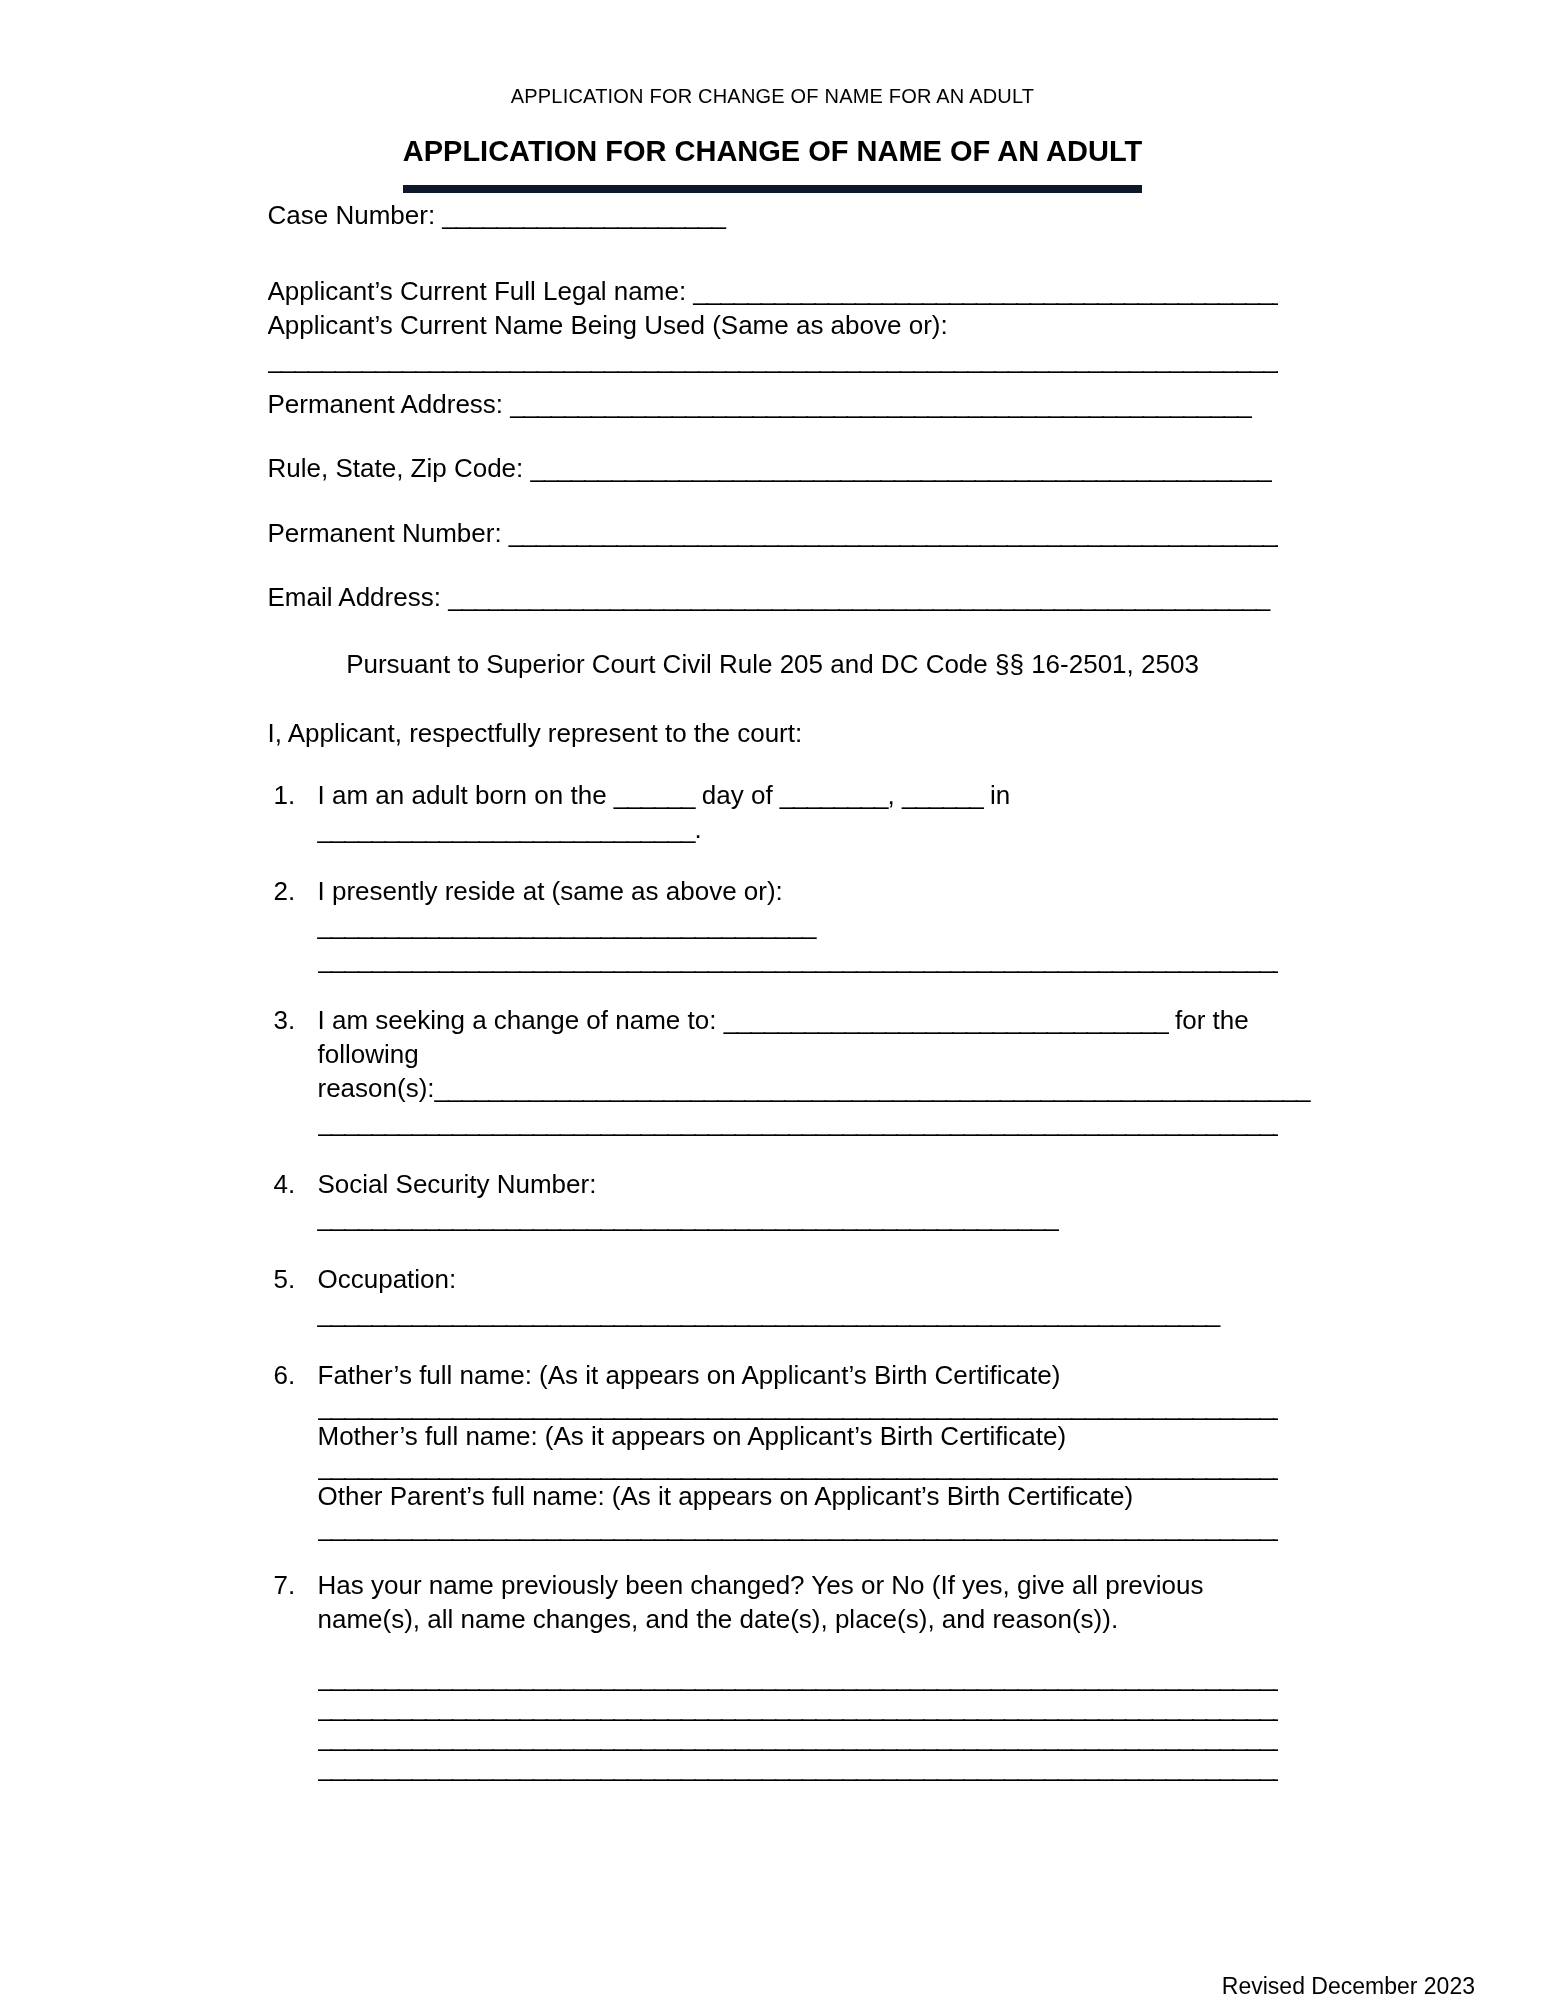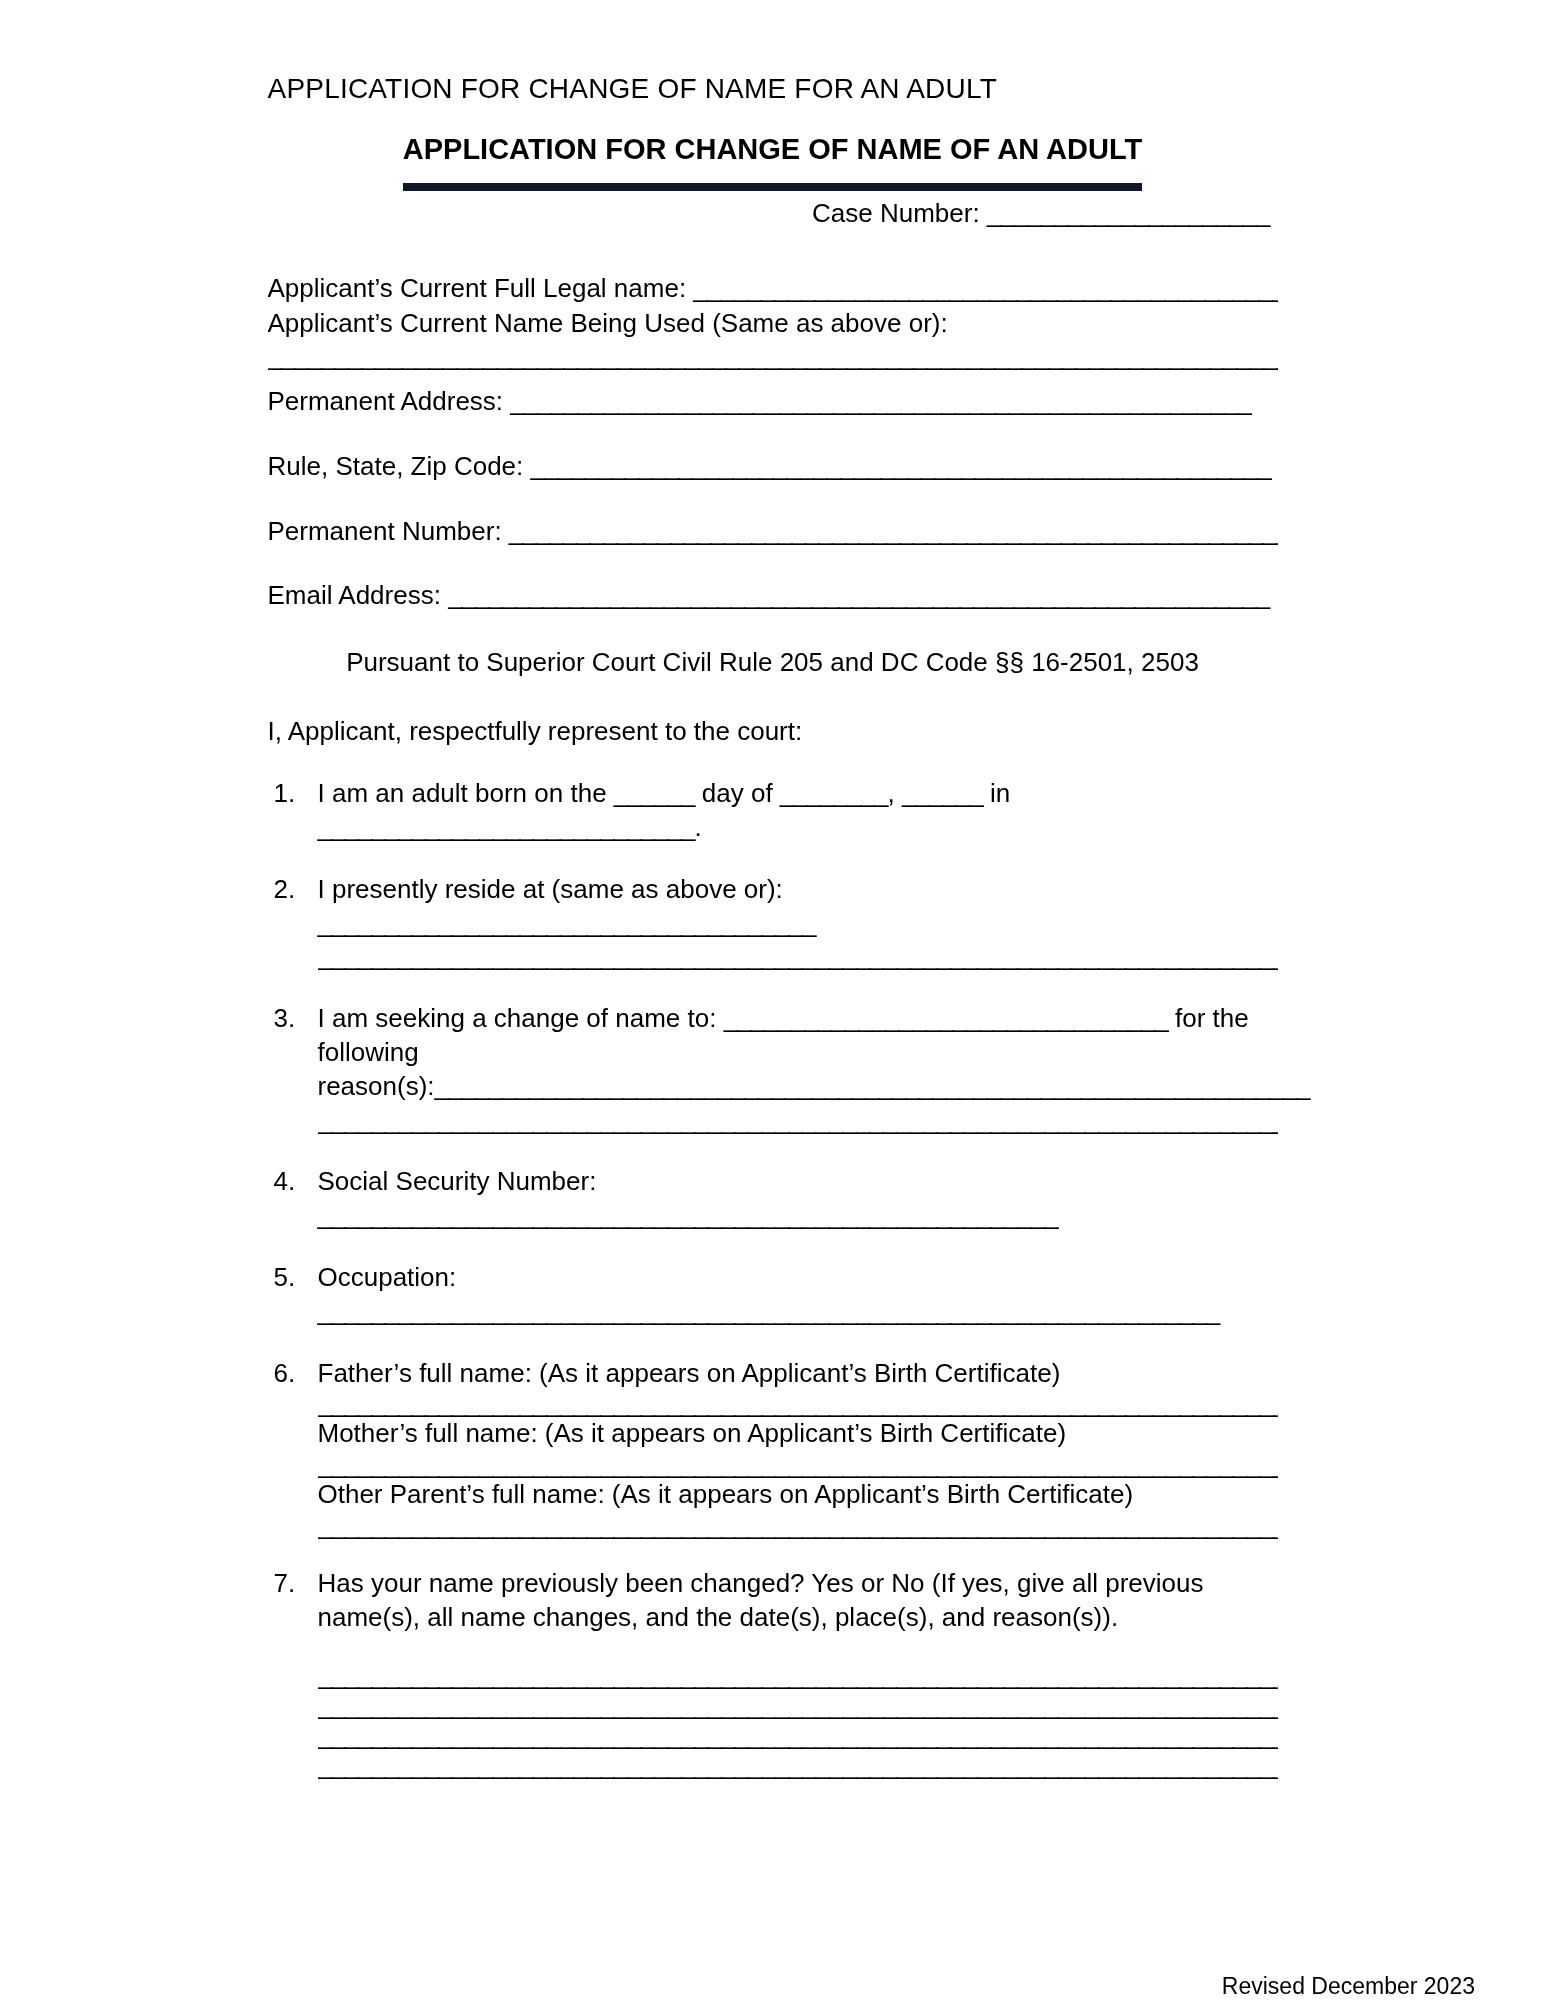--- a/index.html
+++ b/index.html
@@ -21,44 +21,44 @@
     overflow: hidden;
   }
   .inner {
     width: 1010px;
     margin: 0 auto;
     position: relative;
   }
 
   
   .running-header {
-    text-align: left;
-    font-size: 28px;
+    text-align: center;
+    font-size: 20px;
     letter-spacing: 0.2px;
     line-height: 1.1;
-    margin: 4px 0 28px 0;
+    margin: 15px 0 28px 0;
     white-space: nowrap;
   }
 
   
   .doc-title {
     text-align: center;
     font-size: 29px;
     line-height: 1.15;
     margin: 0 0 32px 0;
     white-space: nowrap;
   }
   .doc-title span {
     border-bottom: 8px solid #0f172a;
     padding-bottom: 18px;
   }
 
   
   .case-number-row {
-    text-align: right;
+    text-align: left;
     font-size: 26px;
     line-height: 1.2;
     margin: 0 0 42px 0;
     padding-right: 8px;
     white-space: nowrap;
   }
 
   .field-line {
     font-size: 26px;
     line-height: 1.33;

